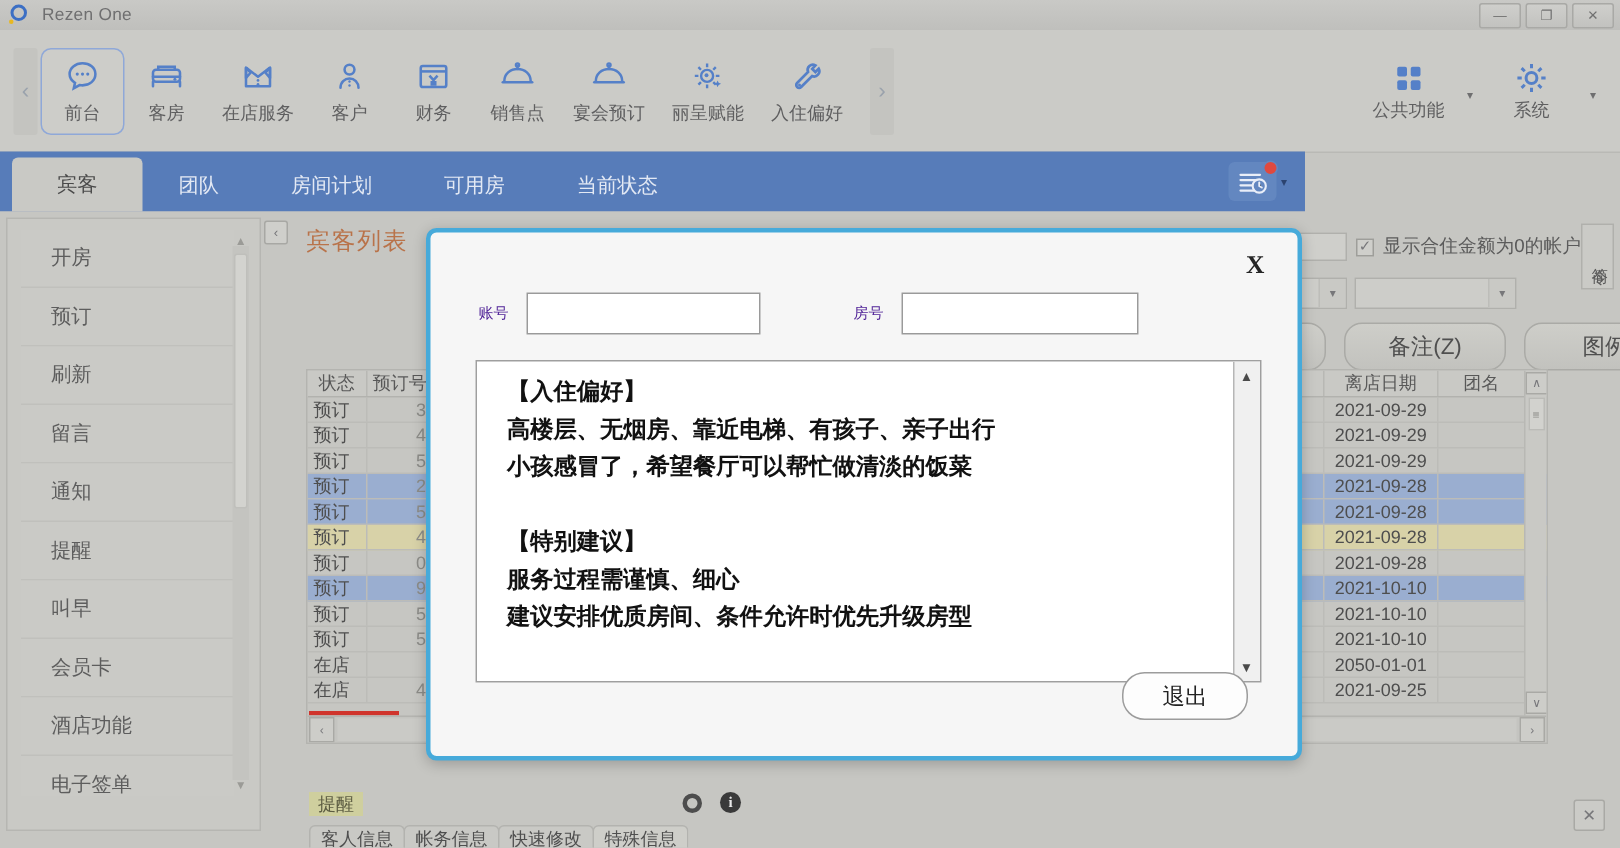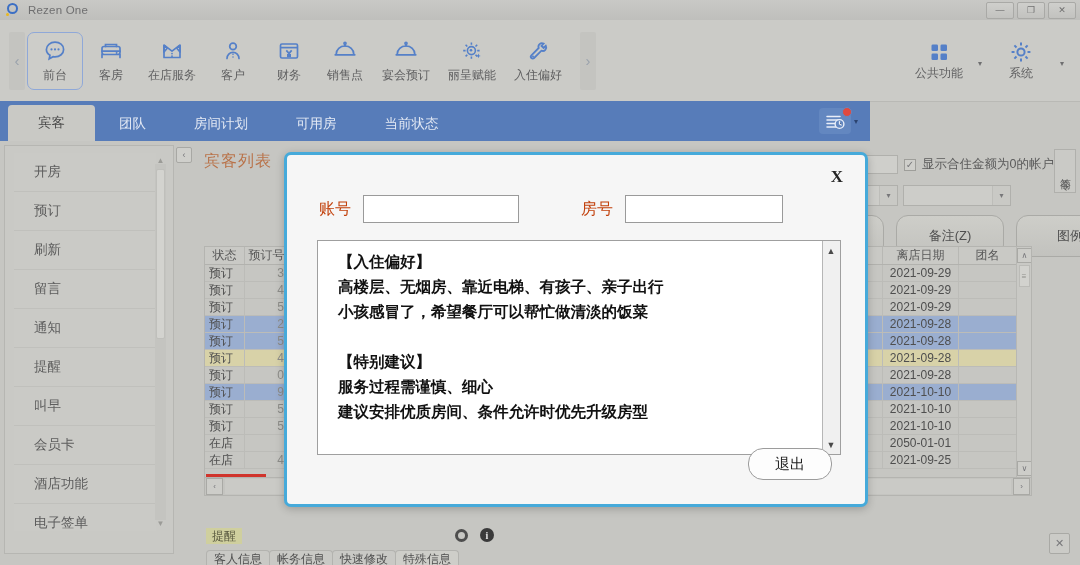--- a/index.html
+++ b/index.html
@@ -118,22 +118,22 @@
   .chk{width:12px;height:12px;border:1px solid #9e9e9a;background:#cfcfcb;box-sizing:border-box;
        font-size:10px;color:#77777a;display:flex;align-items:center;justify-content:center;line-height:1;}
   .fr-label{font-size:12.5px;color:#5b5b5b;white-space:nowrap;}
   .filter-row2{position:absolute;left:590px;top:40px;display:flex;align-items:center;gap:5px;}
   .sel{height:21px;border:1px solid #b0b0ac;background:#cdcdc9;box-sizing:border-box;display:flex;align-items:center;}
   .sel .txt{font-size:12.5px;color:#5b5b5b;padding:0 5px;flex:1;white-space:nowrap;}
   .sel .arw{width:17px;height:19px;border-left:1px solid #bdbdb9;background:#c9c9c5;
     display:flex;align-items:center;justify-content:center;font-size:8px;color:#77777a;}
   .filter-row3{position:absolute;left:580px;top:70px;display:flex;align-items:center;gap:12px;}
   .btn-gray{
-    height:24px;min-width:78px;padding:8px 14px;border:1px solid #aaaaa6;border-radius:12px;
-    background:linear-gradient(#cecec9,#c2c2be);font-size:13px;color:#4f4f4f;
+    height:24px;min-width:78px;padding:3px 14px;border:1px solid #aaaaa6;border-radius:12px;
+    background:linear-gradient(#cecec9,#c2c2be);font-size:15px;color:#4f4f4f;
     display:flex;align-items:center;justify-content:center;white-space:nowrap;
   }
 
   
   .table{
     position:absolute;left:8px;top:101px;right:0;height:250px;
     background:#c6c6c2;border:1px solid #b4b4b0;box-sizing:border-box;overflow:hidden;
   }
   .thead{display:flex;height:17px;background:#c9c9c5;border-bottom:1px solid #b2b2ae;}
   .th{
@@ -199,21 +199,21 @@
   .modal{
     position:absolute;left:284px;top:152px;width:584px;height:355px;
     background:#f6f6f6;border:3px solid #46aada;border-radius:7px;box-sizing:border-box;
     box-shadow:0 2px 9px rgba(0,0,0,.22);
   }
   .m-close{
     position:absolute;right:22px;top:13px;font-size:17px;color:#252525;font-weight:bold;
     font-family:"Liberation Serif",serif;cursor:pointer;line-height:1;
   }
   .m-fields{position:absolute;left:0;top:40px;width:100%;display:flex;align-items:center;}
-  .m-flabel{font-size:16px;color:#c2410c;margin-left:32px;margin-right:12px;white-space:nowrap;}
+  .m-flabel{font-size:10px;color:#4c1d95;margin-left:32px;margin-right:12px;white-space:nowrap;}
   .m-finput{height:28px;border:1px solid #9a9a9a;background:#fff;box-sizing:border-box;}
   .m-finput.a{width:156px;}
   .m-finput.b{width:158px;}
   .m-flabel.two{margin-left:62px;}
   .m-memo{
     position:absolute;left:30px;top:85px;width:524px;height:215px;
     background:#fff;border:1px solid #9f9f9f;box-sizing:border-box;overflow:hidden;
   }
   .m-memo-text{
     padding:8px 0 0 20px;font-size:15.5px;line-height:25px;color:#111;font-weight:bold;

